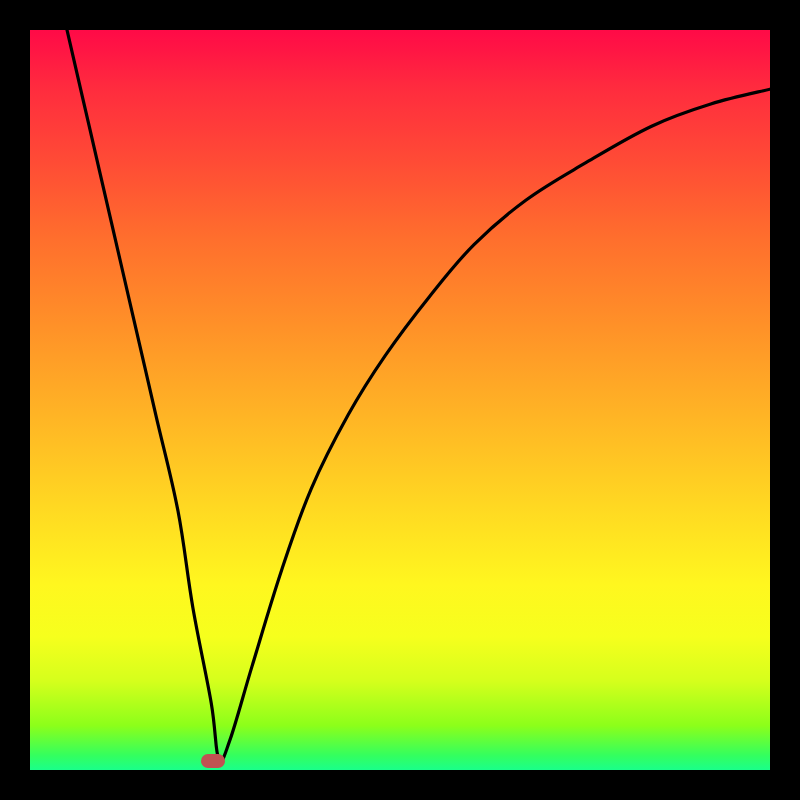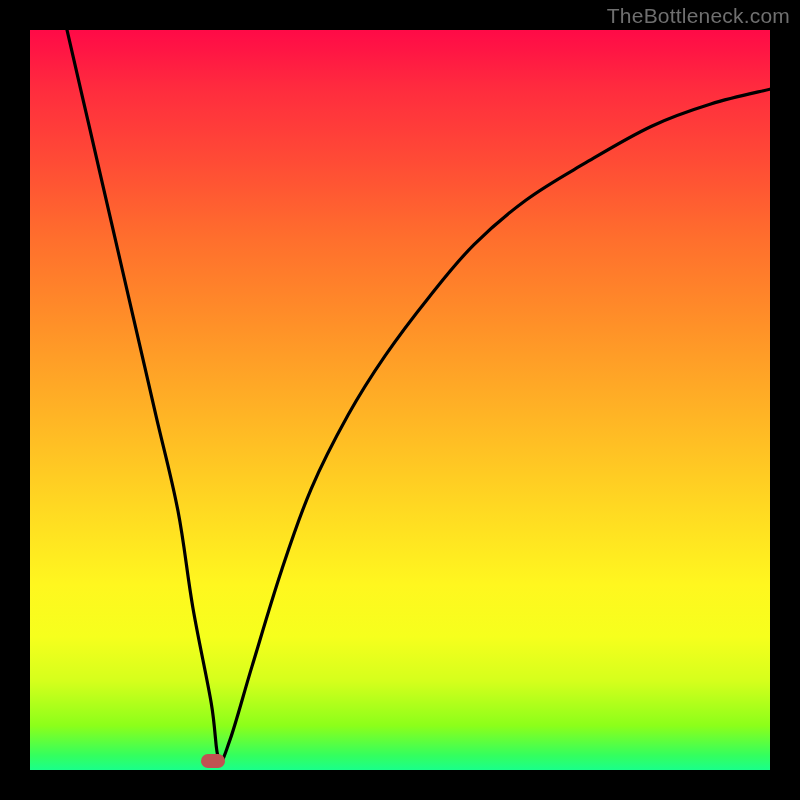--- a/index.html
+++ b/index.html
@@ -63,21 +63,20 @@
     height: 14px;
     background: #c15252;
     border-radius: 7px;
     transform: translate(-50%, -50%);
   }
 </style>
 </head>
 <body>
 
 <div class="frame">
-  <div class="watermark">TheBottleneck.com</div>
 
   <div class="plot">
     <svg class="curve" viewBox="0 0 740 740" preserveAspectRatio="none">
       <path id="curve-path" fill="none" stroke="#000" stroke-width="3.2" stroke-linecap="round" stroke-linejoin="round" d="M 37.00 0.00 C 41.00 17.32, 51.21 61.57, 59.20 96.20 C 67.19 130.83, 73.41 157.77, 81.40 192.40 C 89.39 227.03, 95.61 253.97, 103.60 288.60 C 111.59 323.23, 117.81 350.17, 125.80 384.80 C 133.79 419.43, 141.34 446.37, 148.00 481.00 C 154.66 515.63, 156.81 542.57, 162.80 577.20 C 168.79 611.83, 176.64 646.09, 181.30 673.40 C 185.96 700.71, 185.37 722.24, 188.70 728.90 C 192.03 735.56, 193.81 727.05, 199.80 710.40 C 205.79 693.75, 212.68 667.04, 222.00 636.40 C 231.32 605.76, 240.94 572.17, 251.60 540.20 C 262.26 508.23, 269.21 486.77, 281.20 458.80 C 293.19 430.83, 304.88 408.78, 318.20 384.80 C 331.52 360.82, 340.55 346.91, 355.20 325.60 C 369.85 304.29, 383.62 286.38, 399.60 266.40 C 415.58 246.42, 426.68 231.92, 444.00 214.60 C 461.32 197.28, 475.82 184.85, 495.80 170.20 C 515.78 155.55, 532.36 146.52, 555.00 133.20 C 577.64 119.88, 598.96 106.86, 621.60 96.20 C 644.24 85.54, 659.49 80.66, 680.80 74.00 C 702.11 67.34, 729.34 61.86, 740.00 59.20"></path>
     </svg>
     <div id="min-marker" class="marker" style="left: 182.78px; top: 731.12px;"></div>
   </div>
 </div>
 
 </body></html>

